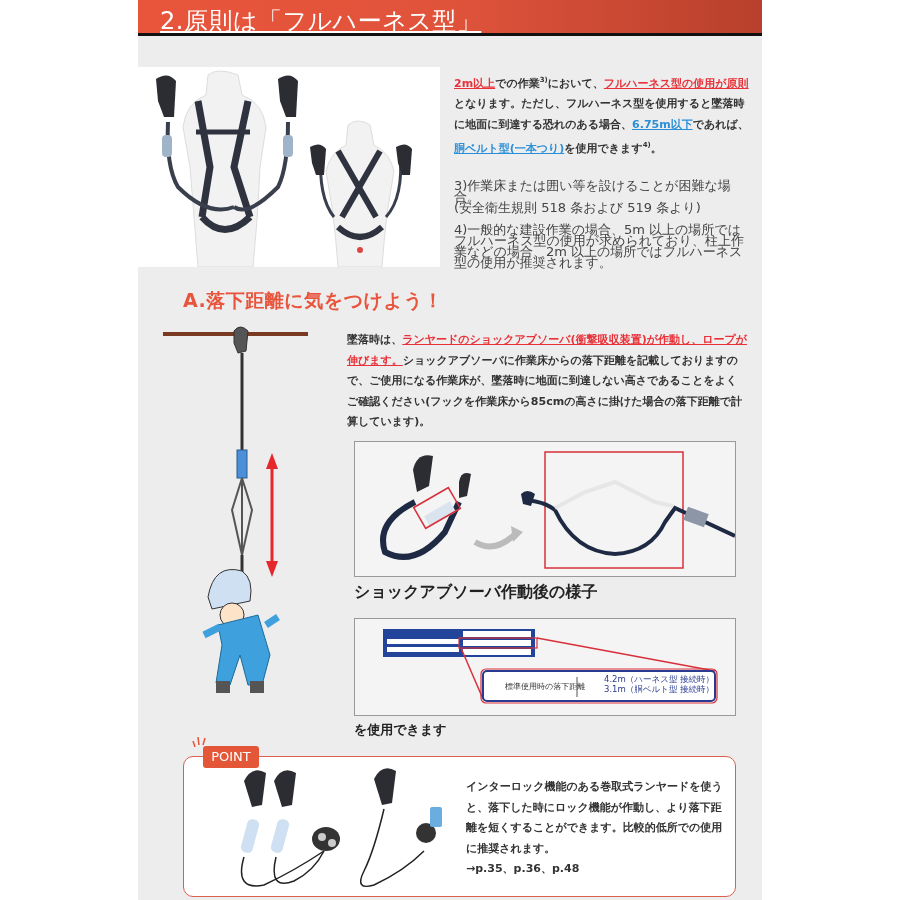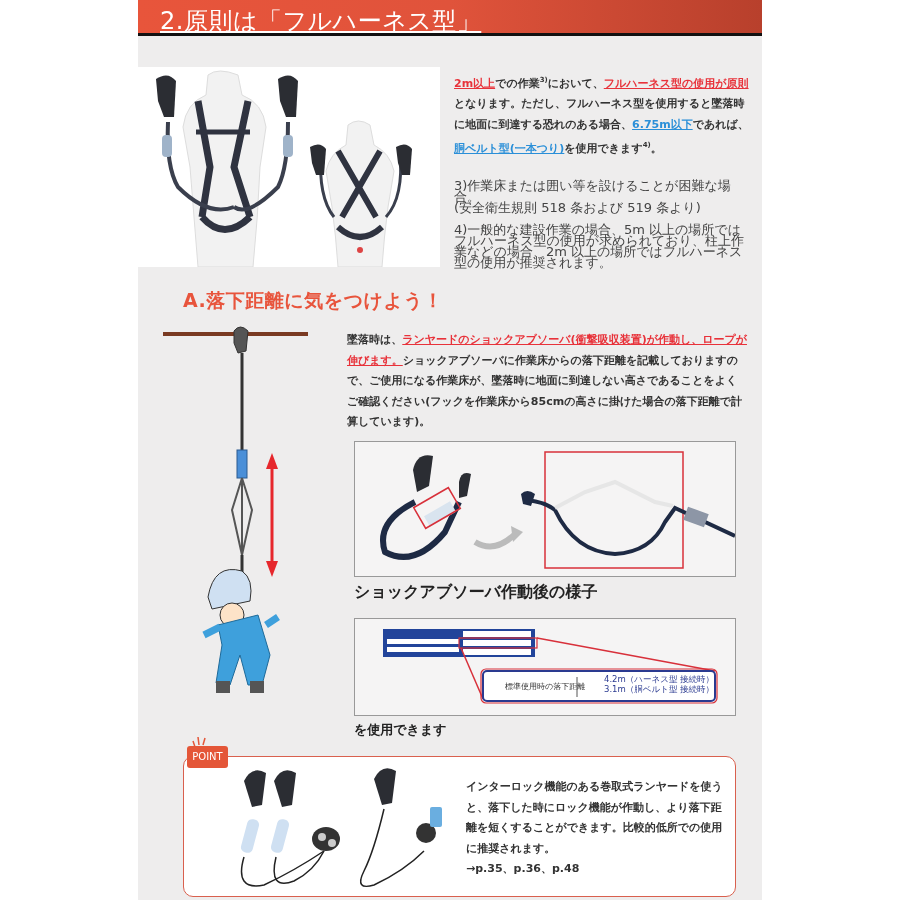--- a/index.html
+++ b/index.html
@@ -28,21 +28,21 @@
   .illus { position: absolute; left: 20px; top: 325px; width: 185px; height: 370px; }
   .a-text { position: absolute; left: 209px; top: 330px; width: 400px; font-size: 11px; font-weight: bold; line-height: 20.5px; color: #333; }
 
   .fig1 { position: absolute; left: 216px; top: 441px; width: 382px; height: 136px; background: #f5f4f4; border: 1.5px solid #999; }
   .fig1-cap { position: absolute; left: 216px; top: 582px; font-size: 16px; font-weight: bold; color: #222; }
   .fig2 { position: absolute; left: 216px; top: 618px; width: 382px; height: 98px; background: #f5f4f4; border: 1.5px solid #999; }
   .fig2-cap { position: absolute; left: 216px; top: 721px; font-size: 13px; font-weight: bold; color: #222; }
 
   
   .point-box { position: absolute; left: 45px; top: 756px; width: 553px; height: 141px; background: #fff; border: 1.5px solid #d9604e; border-radius: 10px; }
-  .point-badge { position: absolute; left: 49px; top: 746px; width: 41px; height: 22px; background: #e45638; border-radius: 3px; color: #fff; font-size: 10px; text-align: center; line-height: 22px; }
+  .point-badge { position: absolute; left: 65px; top: 746px; width: 56px; height: 22px; background: #e45638; border-radius: 3px; color: #fff; font-size: 13px; text-align: center; line-height: 22px; }
   .point-spark { position: absolute; left: 54px; top: 735px; }
   .point-text { position: absolute; left: 328px; top: 777px; width: 260px; font-size: 11px; font-weight: bold; line-height: 20.5px; color: #333; }
   .point-ref { font-weight: bold; }
 </style>
 </head>
 <body>
 
 <div class="page">
 
   <div class="header">

